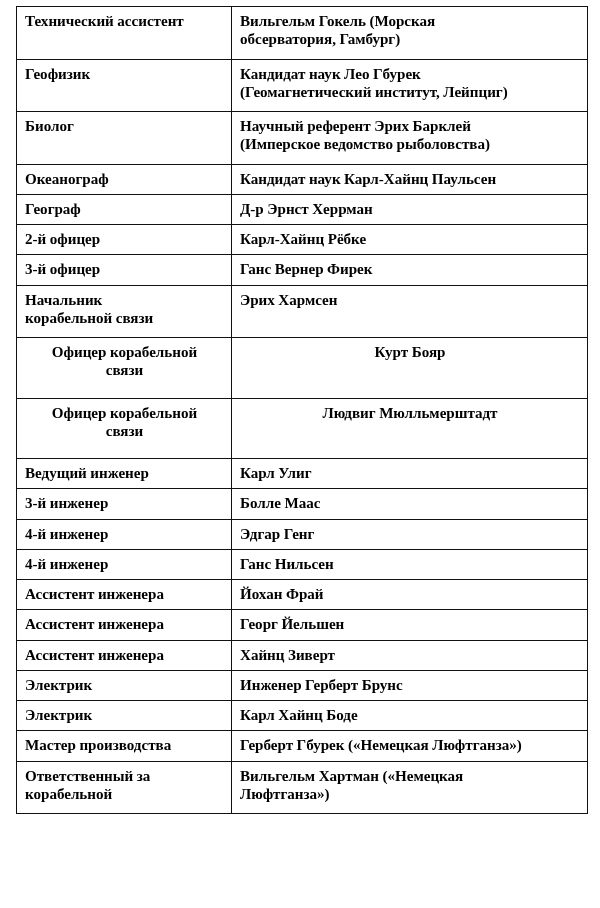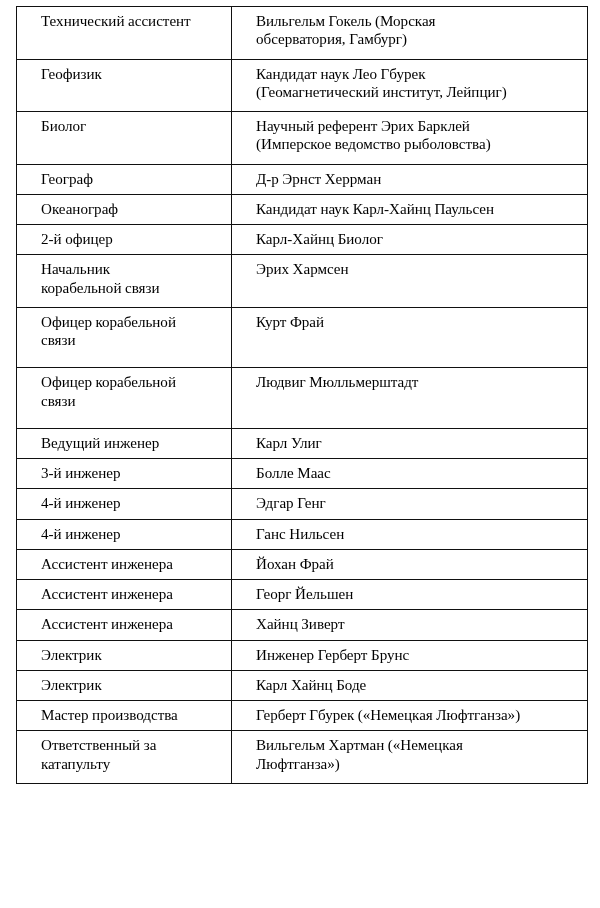--- a/index.html
+++ b/index.html
@@ -30,41 +30,42 @@
     left: 16px;
     top: 6px;
     width: 571px;
     border-collapse: collapse;
     table-layout: fixed;
   }
 
   .roster-table td {
     border: 1.4px solid #111111;
     vertical-align: top;
-    padding: 5px 7px 6px 24px;
+    padding: 5px 7px 6px 8px;
     font-size: 15.1px;
     line-height: 1.21;
-    font-weight: normal;
+    font-weight: bold;
     letter-spacing: -0.02px;
     word-spacing: -0.2px;
   }
 
   .col-role {
     width: 215px;
   }
   .col-person {
     width: 356px;
   }
 
   
   tr.tall td {
     padding-bottom: 10px;
   }
   tr.xtall td {
     padding-bottom: 18px;
+    text-align: center;
   }
 
   .cell-text {
     display: block;
     white-space: pre-line;
   }
 </style>
 </head>
 <body>
 
@@ -97,58 +98,66 @@
           <td class="col-role">
             <span class="cell-text">Биолог</span>
           </td>
           <td class="col-person">
             <span class="cell-text">Научный референт Эрих Барклей
 (Имперское ведомство рыболовства)</span>
           </td>
         </tr>
         <tr>
           <td class="col-role">
+            <span class="cell-text">Океанограф</span>
+          </td>
+          <td class="col-person">
+            <span class="cell-text">Кандидат наук Карл-Хайнц Паульсен</span>
+          </td>
+        </tr>
+        <tr>
+          <td class="col-role">
             <span class="cell-text">Географ</span>
           </td>
           <td class="col-person">
             <span class="cell-text">Д-р Эрнст Херрман</span>
           </td>
         </tr>
         <tr>
           <td class="col-role">
-            <span class="cell-text">Океанограф</span>
-          </td>
-          <td class="col-person">
-            <span class="cell-text">Кандидат наук Карл-Хайнц Паульсен</span>
-          </td>
-        </tr>
-        <tr>
-          <td class="col-role">
             <span class="cell-text">2-й офицер</span>
           </td>
           <td class="col-person">
-            <span class="cell-text">Карл-Хайнц Биолог</span>
+            <span class="cell-text">Карл-Хайнц Рёбке</span>
+          </td>
+        </tr>
+        <tr>
+          <td class="col-role">
+            <span class="cell-text">3-й офицер</span>
+          </td>
+          <td class="col-person">
+            <span class="cell-text">Ганс Вернер Фирек</span>
           </td>
         </tr>
         <tr class="tall">
           <td class="col-role">
             <span class="cell-text">Начальник
 корабельной связи</span>
           </td>
           <td class="col-person">
             <span class="cell-text">Эрих Хармсен</span>
           </td>
         </tr>
         <tr class="xtall">
           <td class="col-role">
             <span class="cell-text">Офицер корабельной
 связи</span>
           </td>
           <td class="col-person">
-            <span class="cell-text">Курт Фрай</span>
+            <span class="cell-text">Курт Бояр</span>
           </td>
         </tr>
         <tr class="xtall">
           <td class="col-role">
             <span class="cell-text">Офицер корабельной
 связи</span>
           </td>
           <td class="col-person">
             <span class="cell-text">Людвиг Мюлльмерштадт</span>
           </td>
@@ -229,21 +238,21 @@
           <td class="col-role">
             <span class="cell-text">Мастер производства</span>
           </td>
           <td class="col-person">
             <span class="cell-text">Герберт Гбурек («Немецкая Люфтганза»)</span>
           </td>
         </tr>
         <tr class="tall">
           <td class="col-role">
             <span class="cell-text">Ответственный за
-катапульту</span>
+корабельной</span>
           </td>
           <td class="col-person">
             <span class="cell-text">Вильгельм Хартман («Немецкая
 Люфтганза»)</span>
           </td>
         </tr>
       </tbody>
   </table>
 </div>
 

